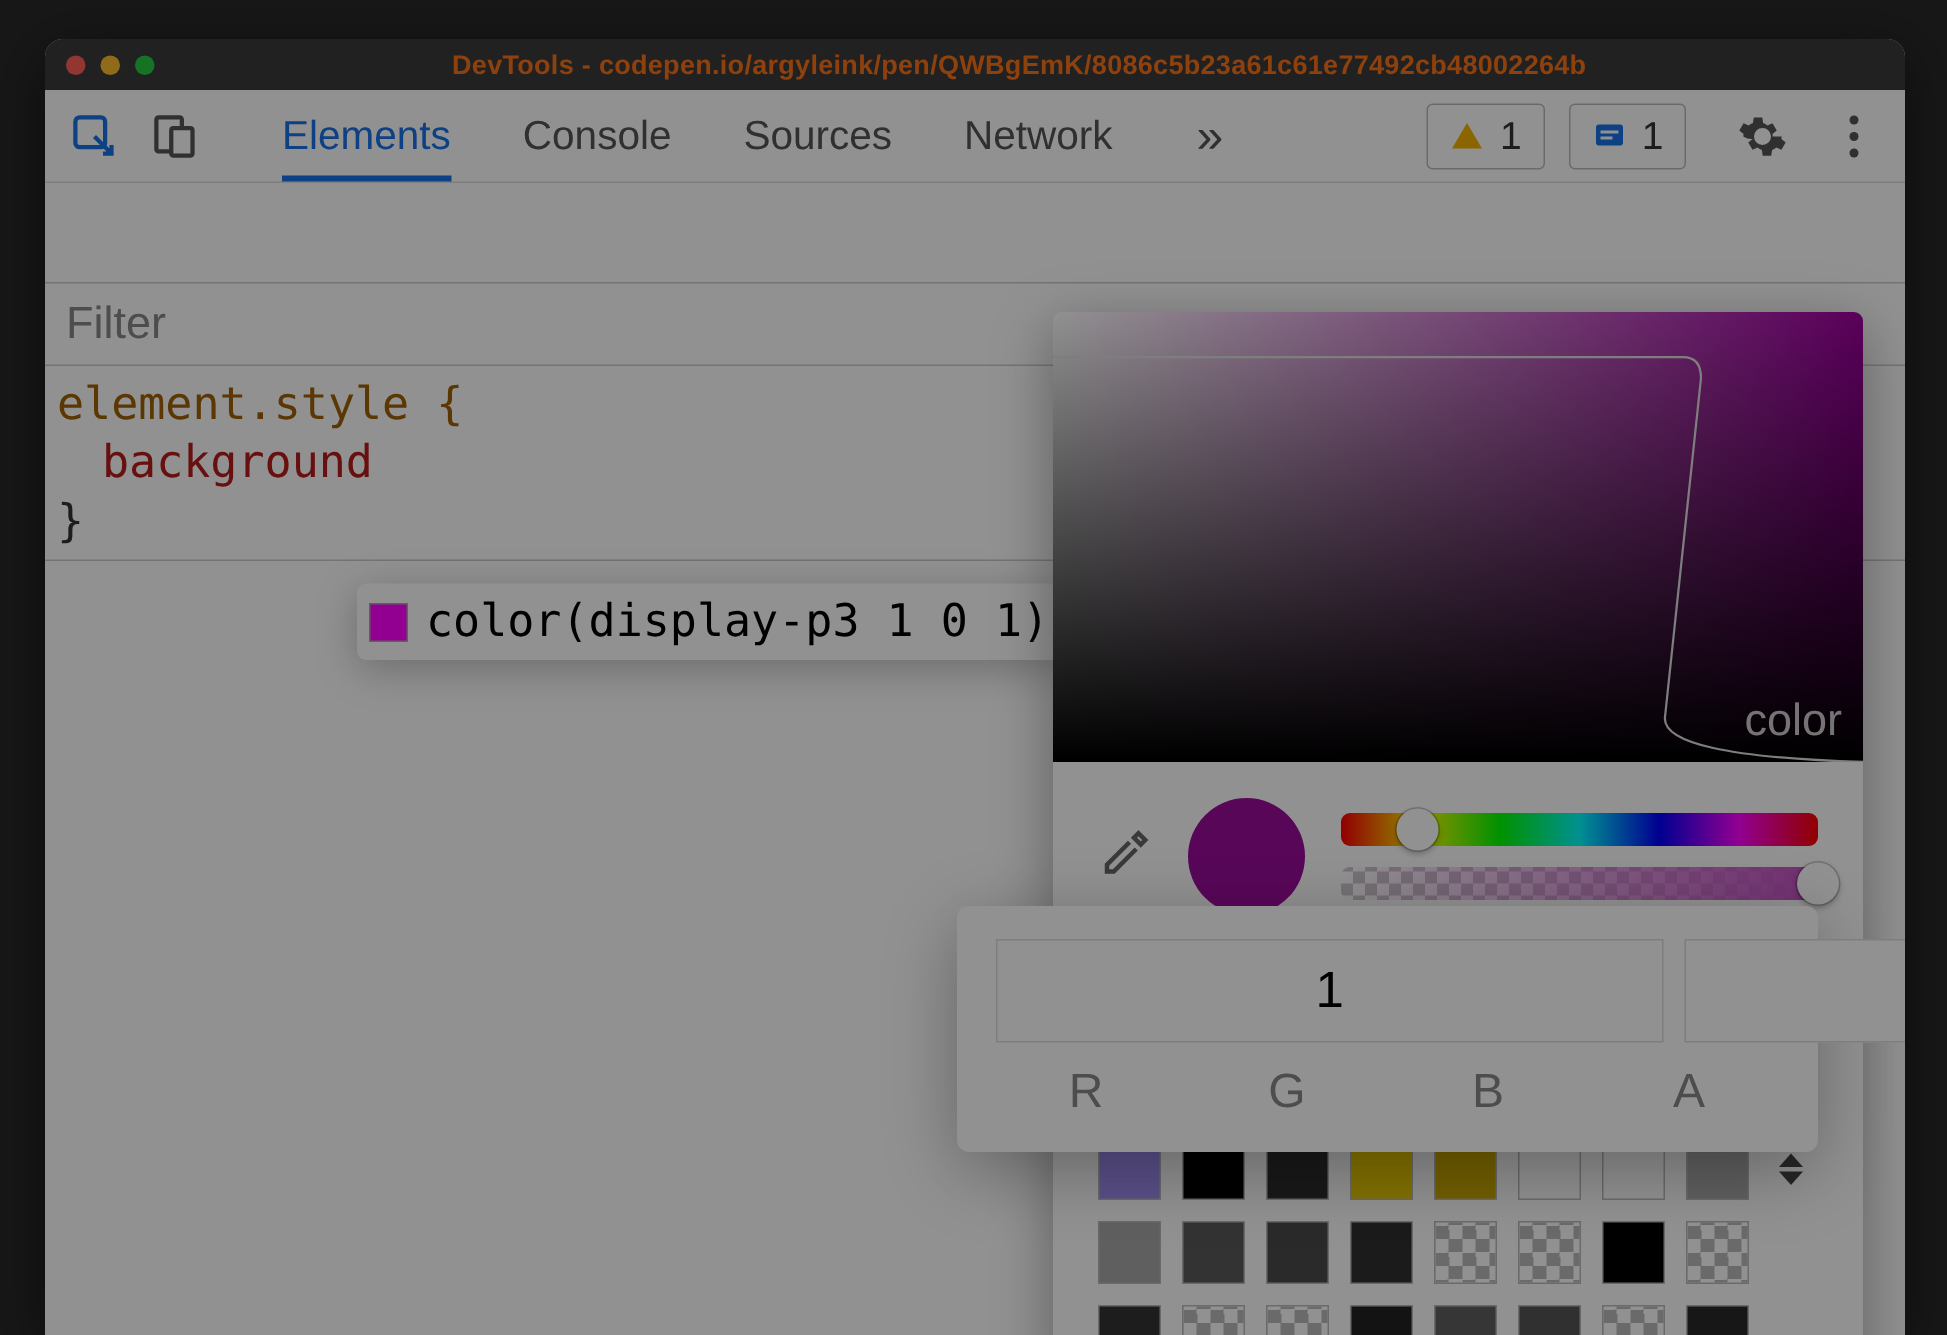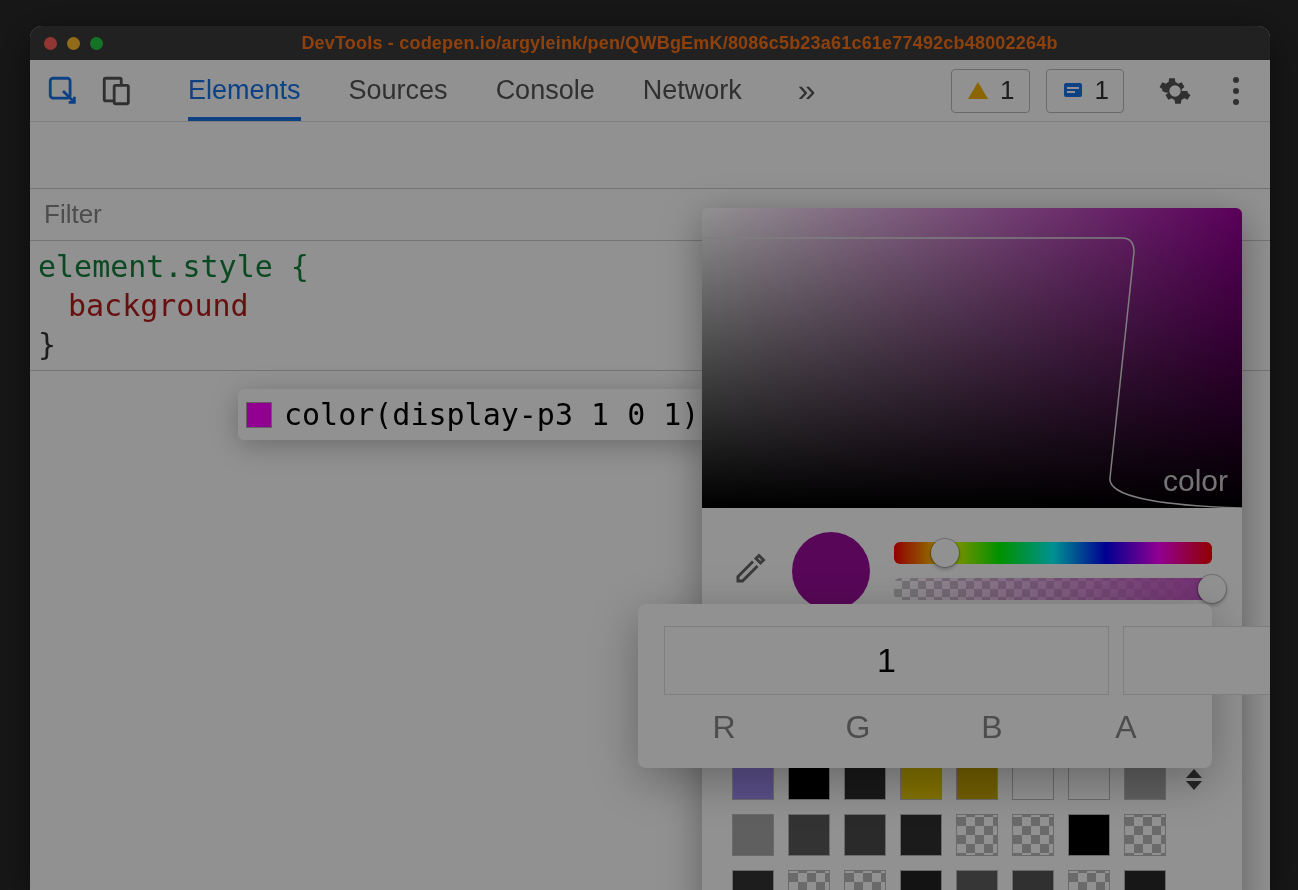--- a/index.html
+++ b/index.html
@@ -69,32 +69,32 @@
 
   .content { position:relative; height: calc(100% - 96px); background:#fff; }
 
   .styles-pane {
     border-top:1px solid #ccc;
     margin-top:66px;
   }
   .filter {
     border-bottom:1px solid #ccc;
     padding: 10px 14px;
-    font-size:26px; color:#888;
+    font-size:30px; color:#888;
   }
   .code {
     font-family: Menlo, Consolas, monospace;
     font-size:30px;
     padding: 6px 8px;
     color:#333;
     line-height:1.3;
     border-bottom:1px solid #ccc;
   }
   .code .prop { color:#b71c1c; margin-left:30px;}
-  .code .sel { color:#15803d; }
+  .code .sel { color:#a16207; }
 
   .value-tooltip {
     position:absolute;
     left:208px; top:201px;
     background:#fff;
     border-radius:6px;
     padding:8px 12px 8px 8px;
     box-shadow:0 6px 28px rgba(0,0,0,.25);
     display:flex; align-items:center; gap:12px;
     font-family:Menlo,Consolas,monospace;
@@ -204,22 +204,22 @@
         </svg>
     </div>
     <div class="tool-icon">
       <svg width="34" height="34" viewBox="0 0 24 24" fill="none" stroke="#555" stroke-width="2">
           <rect x="3" y="3" width="12" height="16" rx="1"></rect>
           <rect x="10" y="8" width="10" height="13" rx="1" fill="#fff"></rect>
         </svg>
     </div>
     <div class="tabs">
       <div class="tab active">Elements</div>
+      <div class="tab">Console</div>
       <div class="tab">Sources</div>
-      <div class="tab">Console</div>
       <div class="tab">Network</div>
     </div>
     <div class="more-tabs">»</div>
     <div class="spacer"></div>
     <div class="badge">
       <svg width="24" height="24" viewBox="0 0 24 24">
           <path d="M12 3 L22 20 L2 20 Z" fill="#f2b200"></path>
         </svg>
       <span>1</span>
     </div>

